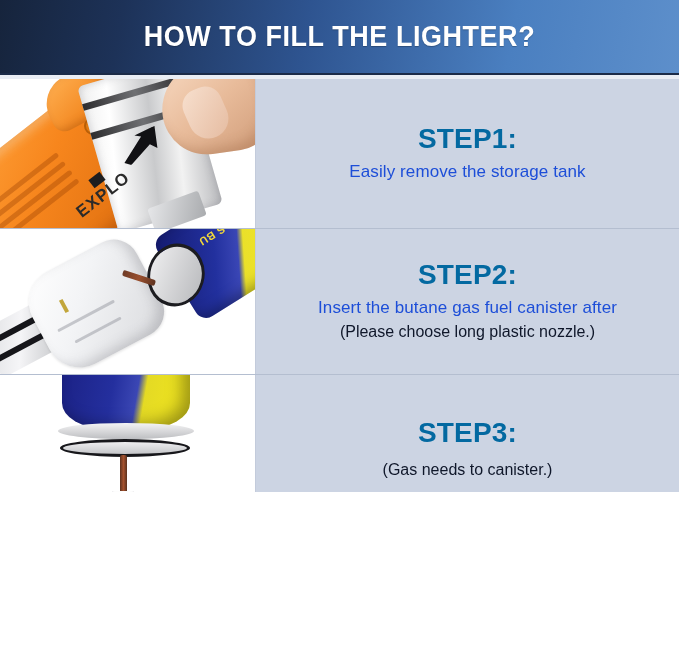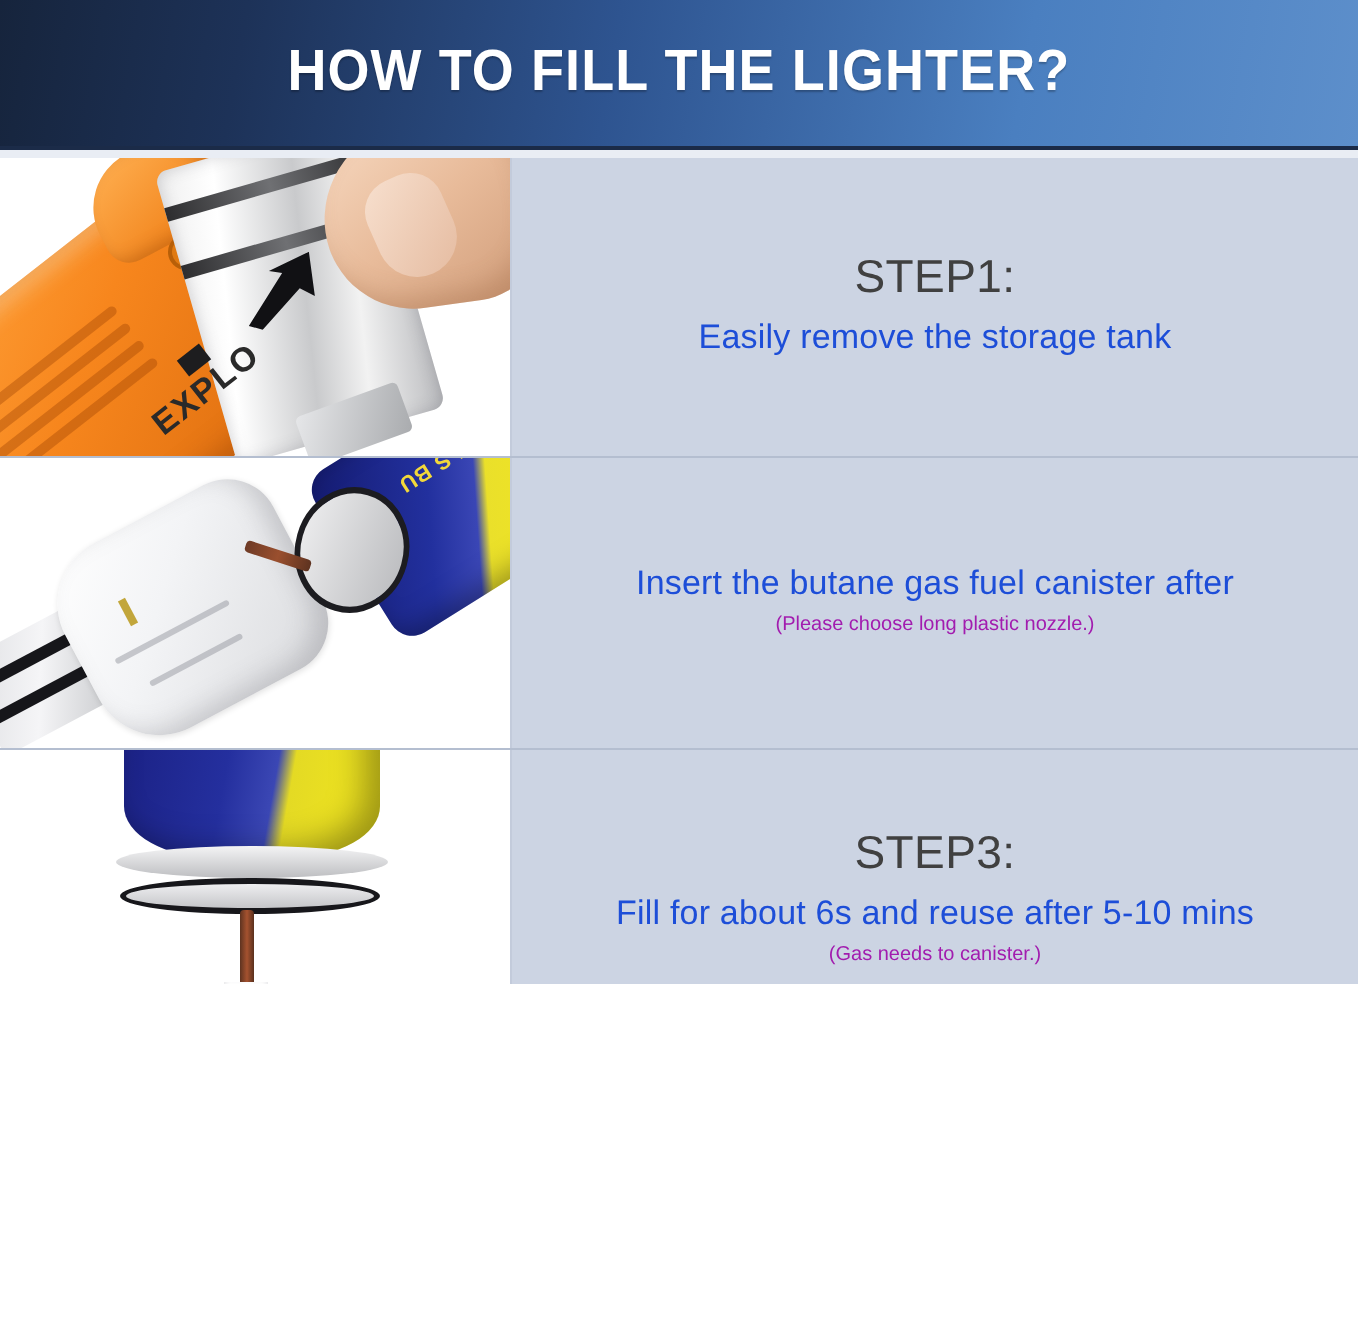--- a/index.html
+++ b/index.html
@@ -94,35 +94,35 @@
     position: relative;
     background: #ccd4e3;
     display: flex;
     flex-direction: column;
     align-items: center;
     justify-content: center;
     padding-bottom: 4px;
     box-sizing: border-box;
   }
   .step-title {
-    color: #404040;
-    font-size: 23px;
-    font-weight: normal;
+    color: #0369a1;
+    font-size: 28px;
+    font-weight: bold;
     letter-spacing: 0.2px;
     margin-bottom: 7px;
   }
   .step-desc {
     color: #1d4ed8;
     font-size: 17px;
     letter-spacing: 0.1px;
     text-align: center;
   }
   .step-note {
-    color: #a21caf;
-    font-size: 10px;
+    color: #0f172a;
+    font-size: 16px;
     margin-top: 5px;
     text-align: center;
   }
 
   
   .p1-bg { position:absolute; inset:0; background:#ffffff; }
   .p1-body {
     position: absolute;
     left: -42px; top: 36px;
     width: 215px; height: 135px;
@@ -550,20 +550,21 @@
           <i class="l2"></i>
         </div>
         <div class="p2-tankpin"></div>
         <div class="p2-can"></div>
         <div class="p2-cantext">FILLS BU</div>
         <div class="p2-rim"></div>
         <div class="p2-pipe"></div>
         <div class="photo-sep"></div>
       </div>
       <div class="text-cell">
+        <div class="step-title">STEP2:</div>
         <div class="step-desc">Insert the butane gas fuel canister after</div>
         <div class="step-note">(Please choose long plastic nozzle.)</div>
       </div>
       <div class="row-divider" style="top:145px;"></div>
     </div>
 
     <div class="step-row row3">
       <div class="photo">
         <div class="p3-bg"></div>
         <div class="p3-can"></div>
@@ -573,21 +574,20 @@
         <div class="p3-notch"></div>
         <div class="p3-tank">
           
           
         </div>
 
         <div class="photo-sep"></div>
       </div>
       <div class="text-cell">
         <div class="step-title">STEP3:</div>
-        <div class="step-desc">Fill for about 6s and reuse after 5-10 mins</div>
         <div class="step-note">(Gas needs to canister.)</div>
       </div>
     </div>
   </div>
 
   <div class="bottom">
 
     <div class="wedge">
       <svg width="118" height="42" viewBox="0 0 118 42">
         <polygon points="0,22 112,0 112,42" fill="#cfdcee"></polygon>

